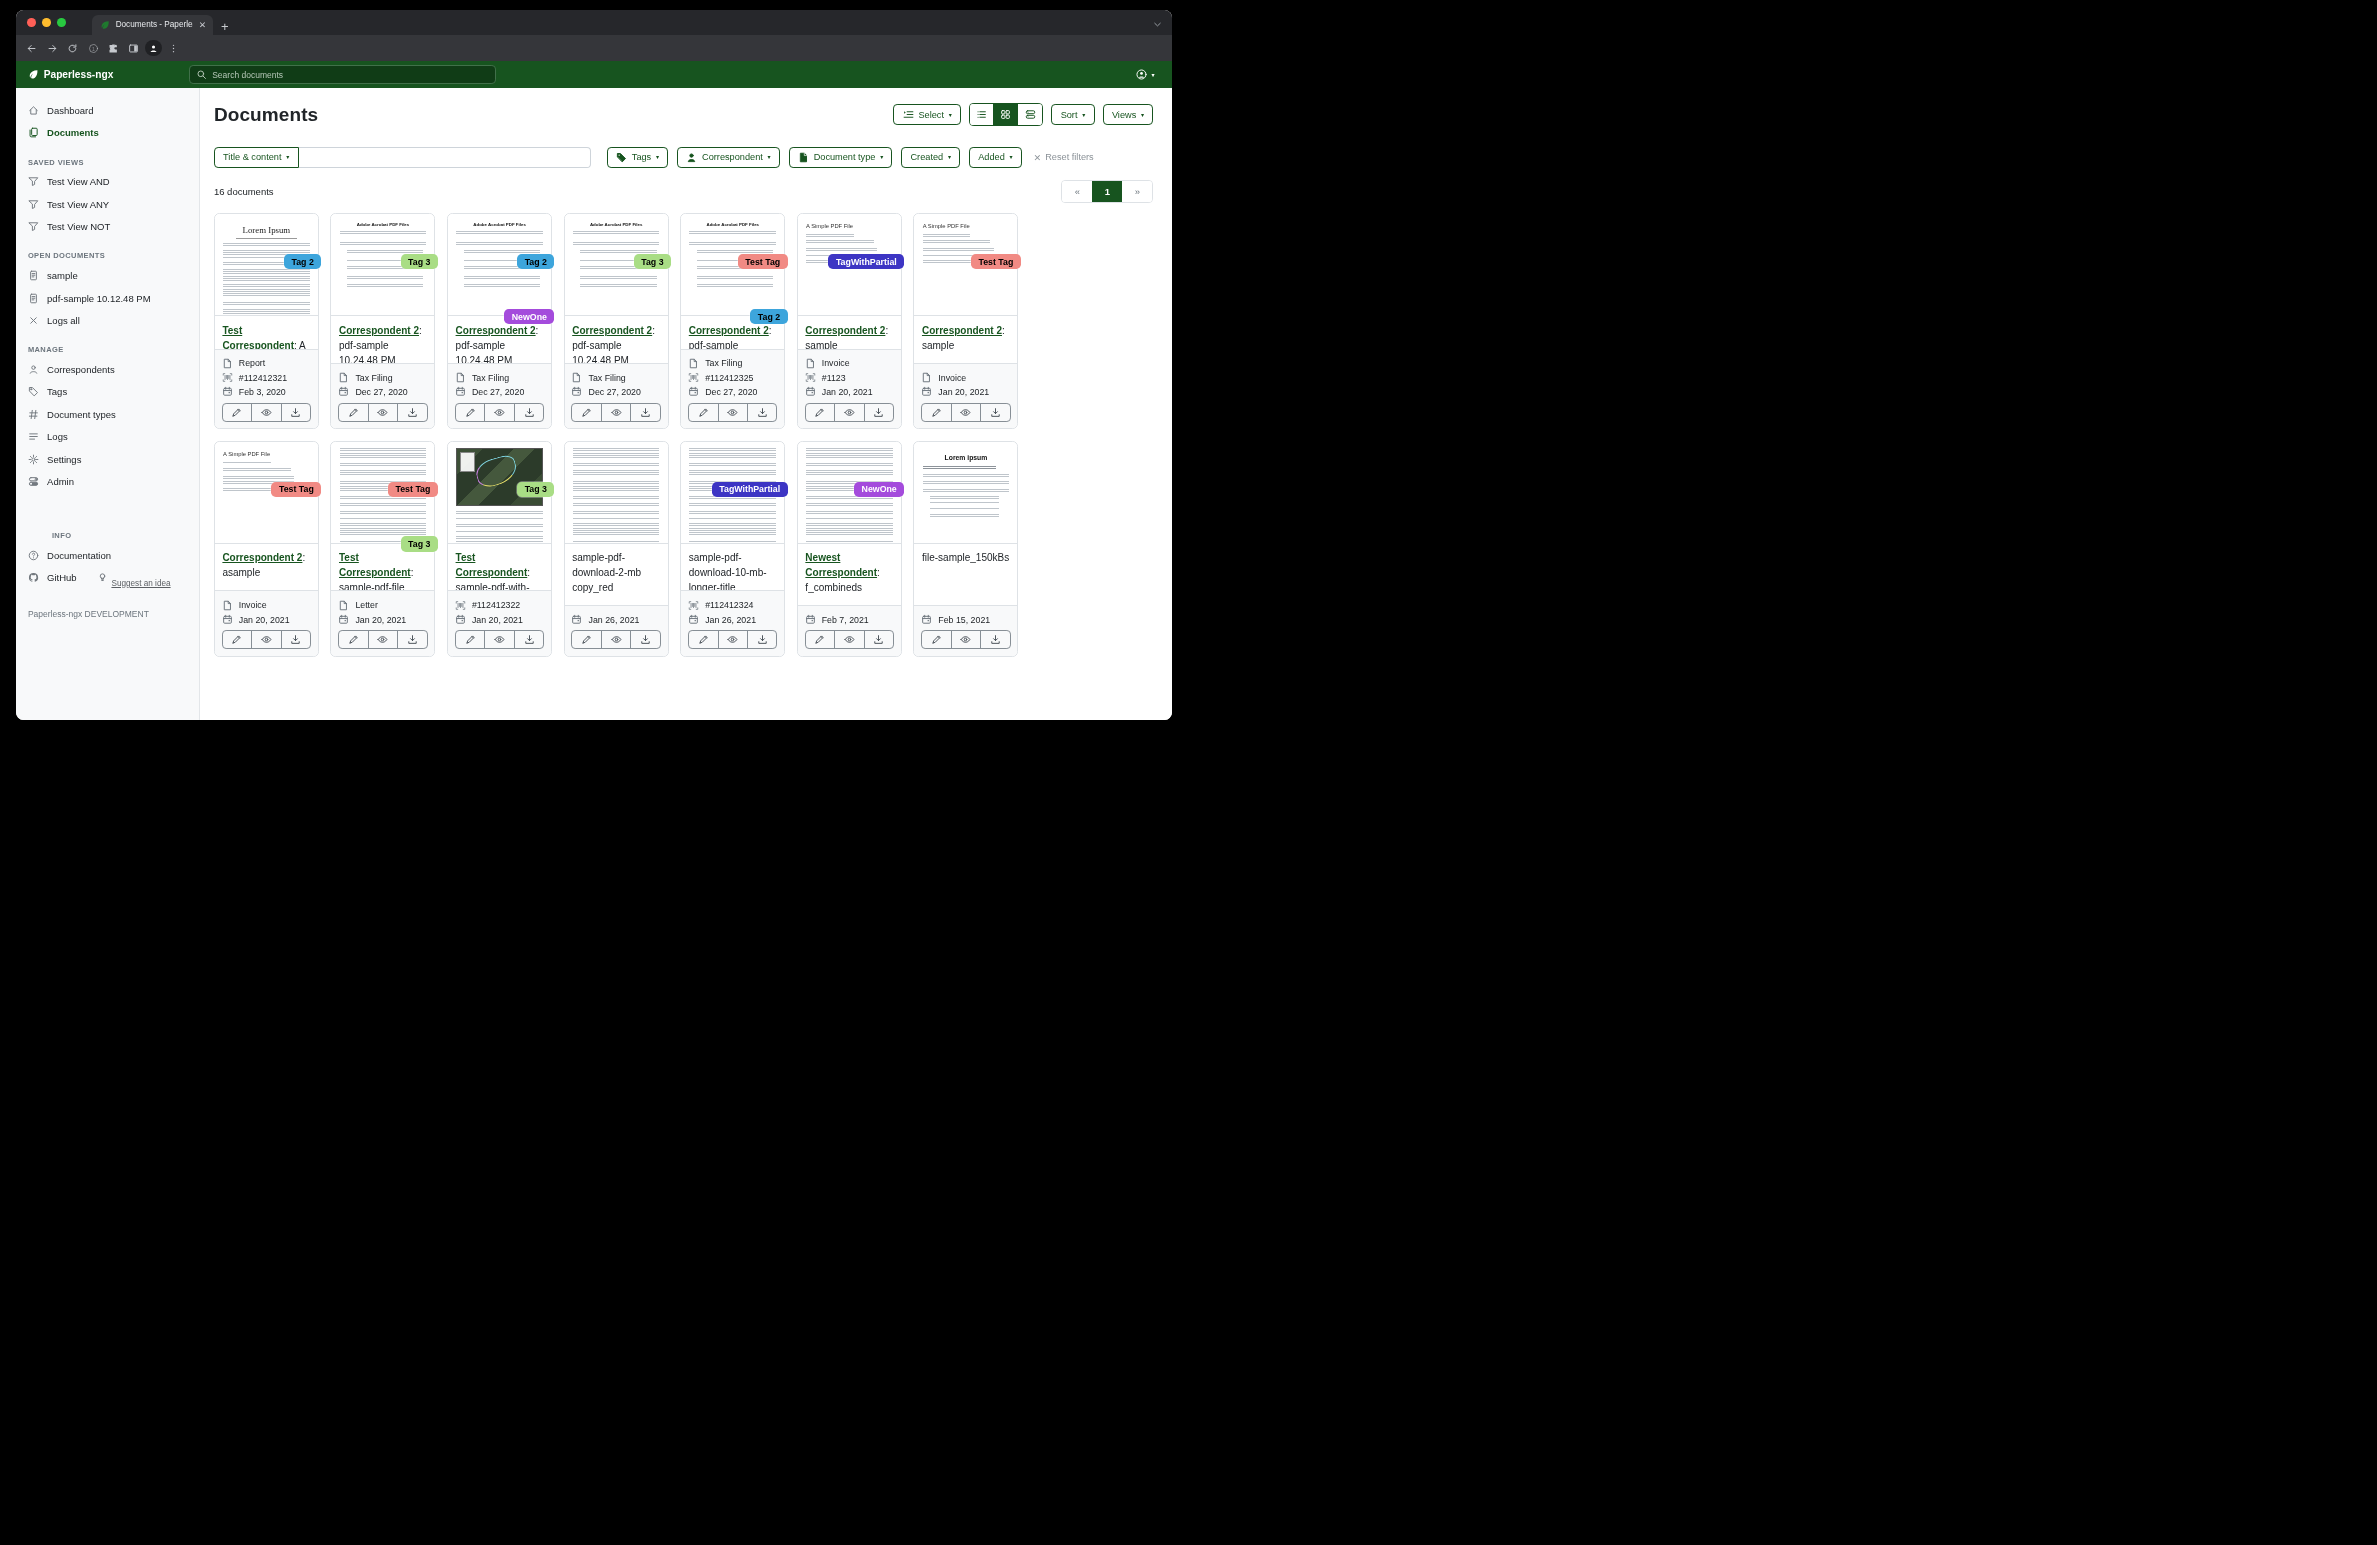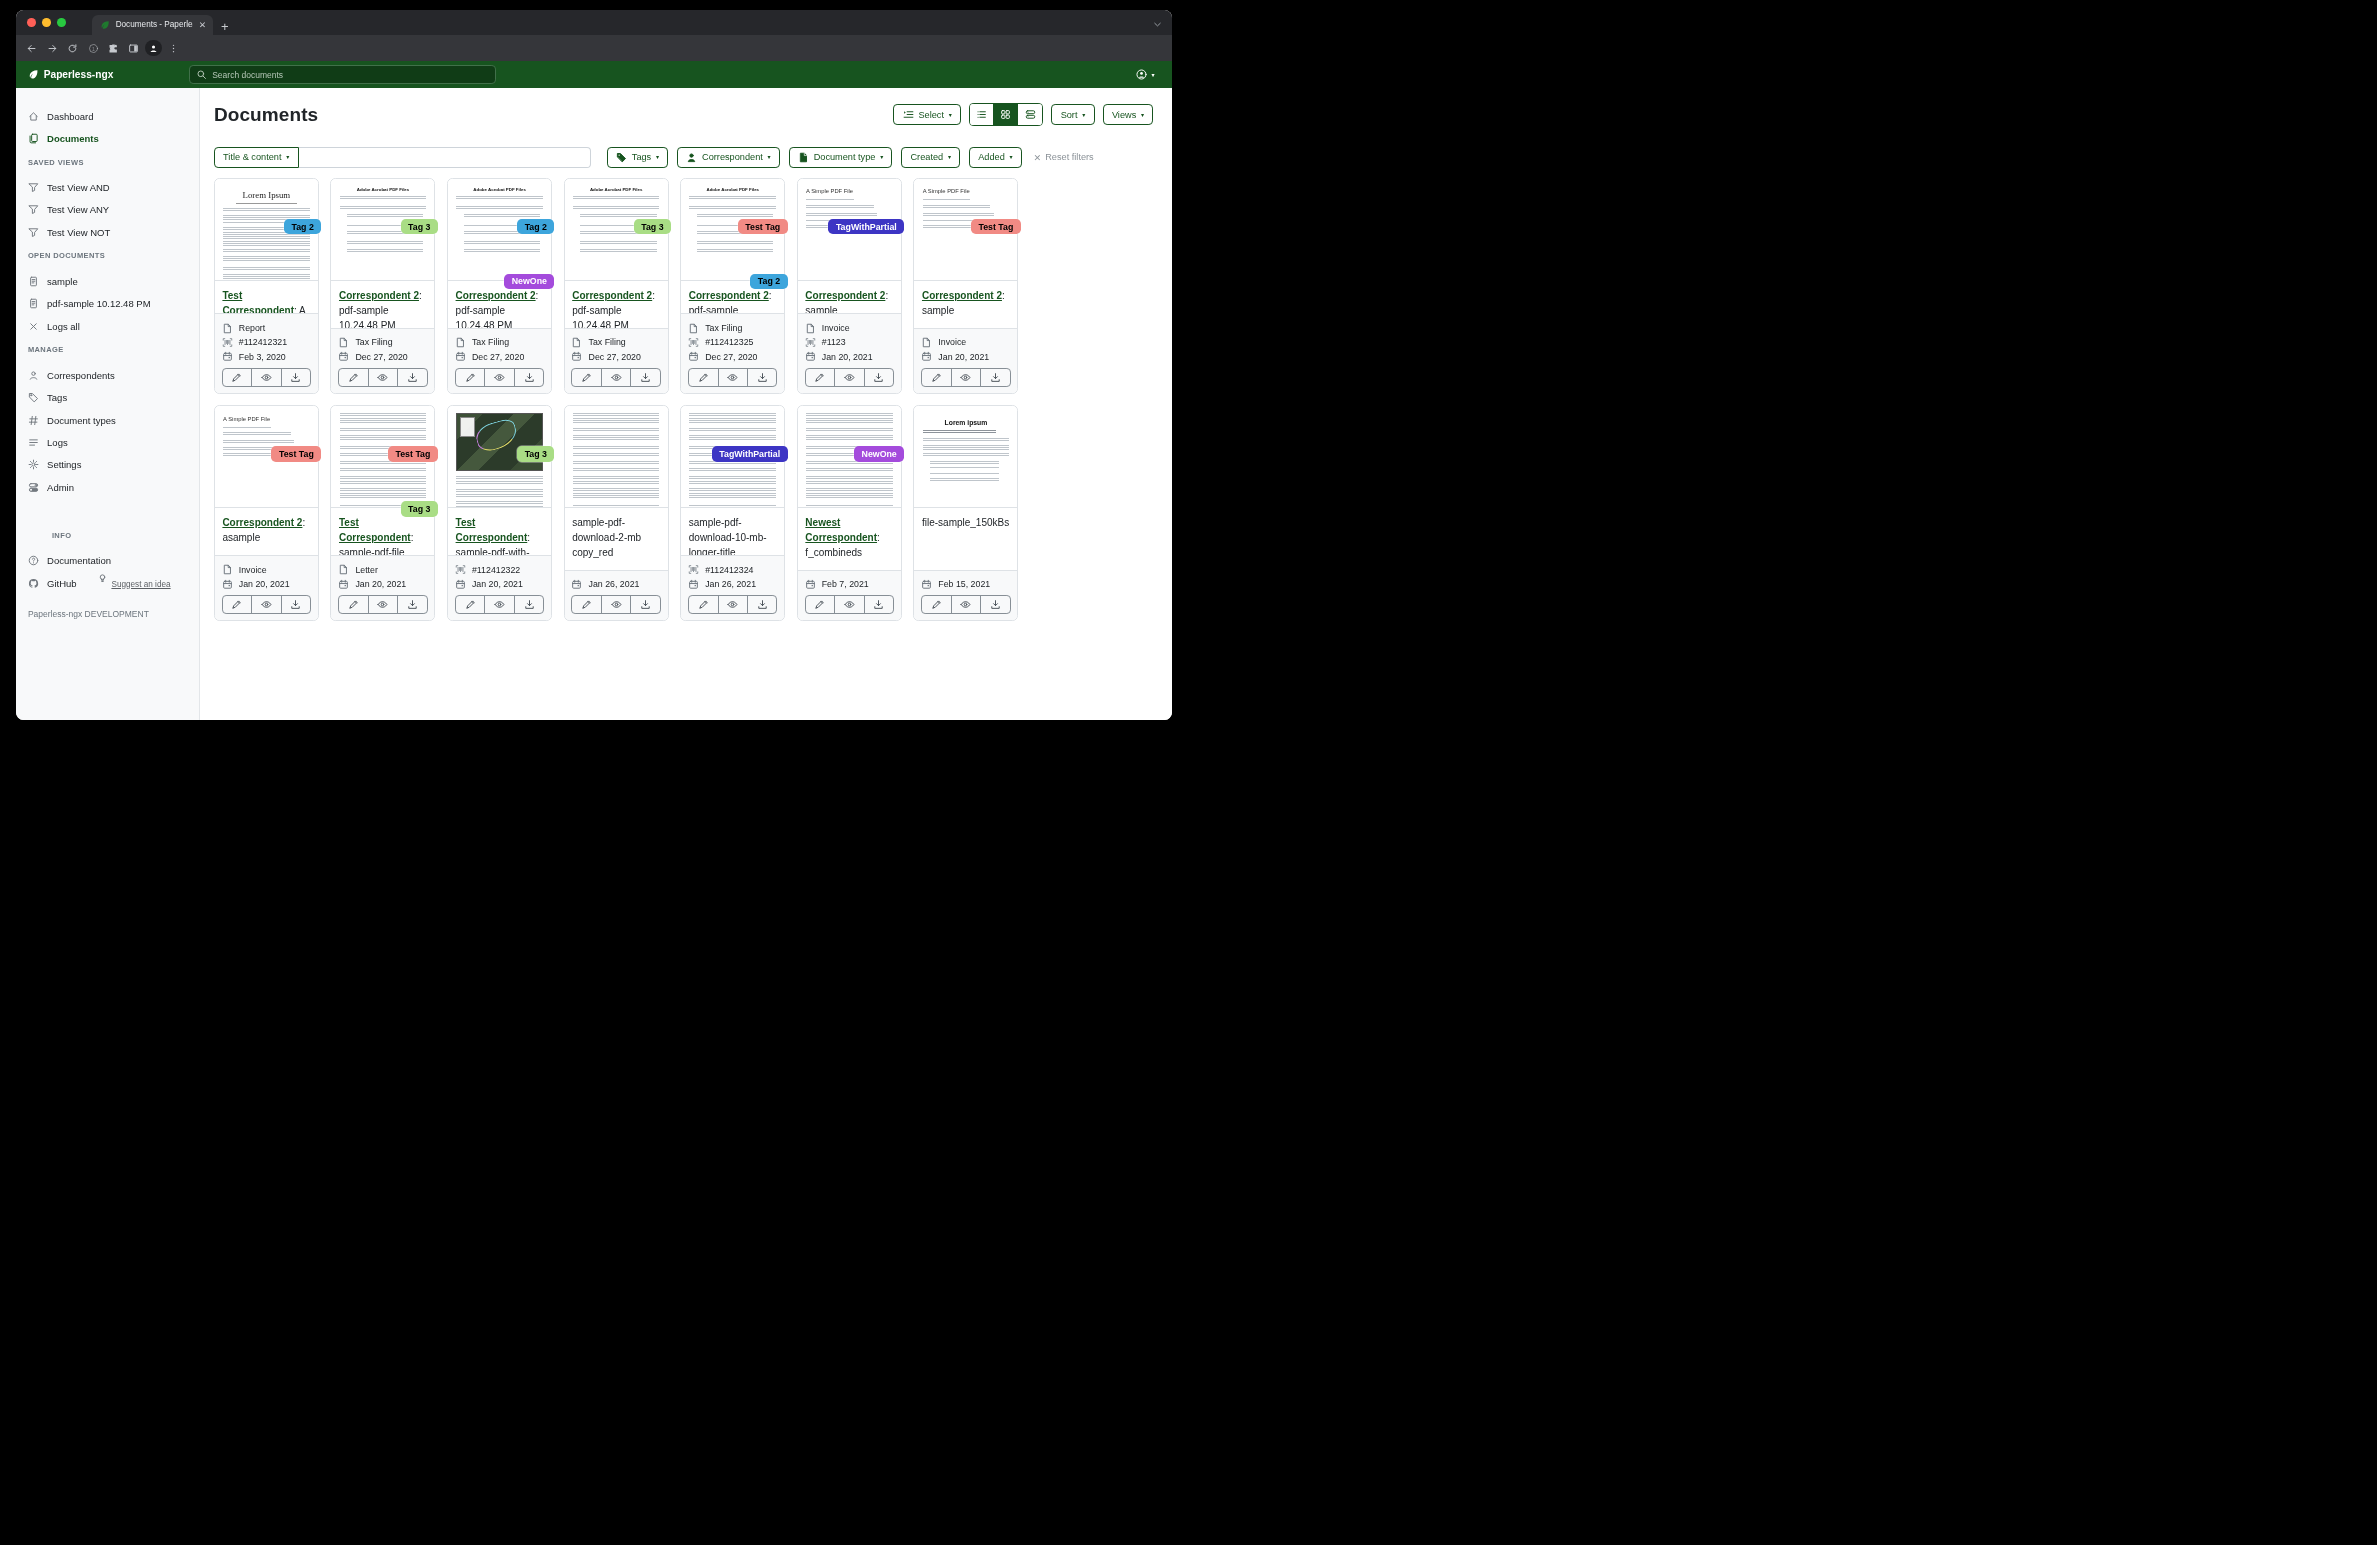--- a/index.html
+++ b/index.html
@@ -48,21 +48,21 @@
                      font-size:8.5px; width:100%; font-family:"Liberation Sans",sans-serif; }
   .appsearch input::placeholder { color:#b4c6b6; }
   .appsearch .ic { color:#b4c6b6; }
   .appbar-spacer{flex:1;}
   .user-menu { display:flex; align-items:center; gap:4.1px; color:#fff; padding-right:17.7px; }
 
   
   .appbody { flex:1; display:flex; min-height:0; }
   .sidebar { width:184px; background:#f8f9fa; border-right:0.7px solid #e3e6e9;
              padding:11px 6.8px 0 0; overflow:hidden; display:flex; flex-direction:column; flex:0 0 auto;}
-  .snav-item { height:22.4px; display:flex; align-items:flex-end; gap:8.2px; padding-left:11.6px;
+  .snav-item { height:22.4px; display:flex; align-items:center; gap:8.2px; padding-left:11.6px;
                font-size:9.5px; color:#212529; cursor:pointer; border-radius:0 2.7px 2.7px 0; }
   .snav-item .ic { color:#73797f; width:11px; display:flex; justify-content:center; }
   .snav-item.active { color:#17541f; font-weight:700; }
   .snav-item.active .ic { color:#17541f; }
   .snav-header { font-size:7.5px; letter-spacing:0.4px; color:#6c757d; font-weight:600;
                  margin:13.6px 0 4.1px 11.6px; }
   .snav-header.gap-big { margin-top:38px;padding-left:24px; }
   .snav-extra { font-size:8.2px; color:#5c6064; display:flex; align-items:center; gap:3.4px; margin-left:12.2px;}
   .snav-extra a { color:#5c6064;margin-top:12px; }
   .sidebar-footer { font-size:8.5px; color:#6c757d; margin:20.4px 0 0 11.6px; padding-bottom:9.5px; }
@@ -512,20 +512,28 @@
               <span>Added</span>
                 <span class="caret">▾</span>
             </button>
           </div>
           <span class="reset-link">
             <span>✕</span>
             <span>Reset filters</span>
           </span>
         </div>
 
+        <div class="count-row">
+          <span class="doc-count">16 documents</span>
+          <div class="pager">
+            <span class="pager-cell">«</span>
+            <span class="pager-cell active">1</span>
+            <span class="pager-cell">»</span>
+          </div>
+        </div>
 
         <div class="grid" id="cardgrid">
             <article class="card">
               <div class="tagstack">
                 <span class="badge" style="background:#3da5dc;color:#000000;">Tag 2</span>
               </div>
               <div class="thumb">
                 <div class="th-serif">Lorem Ipsum</div>
                 <div class="rule"></div>
                 <div class="p" style="height:16px;width:100%;"></div>

